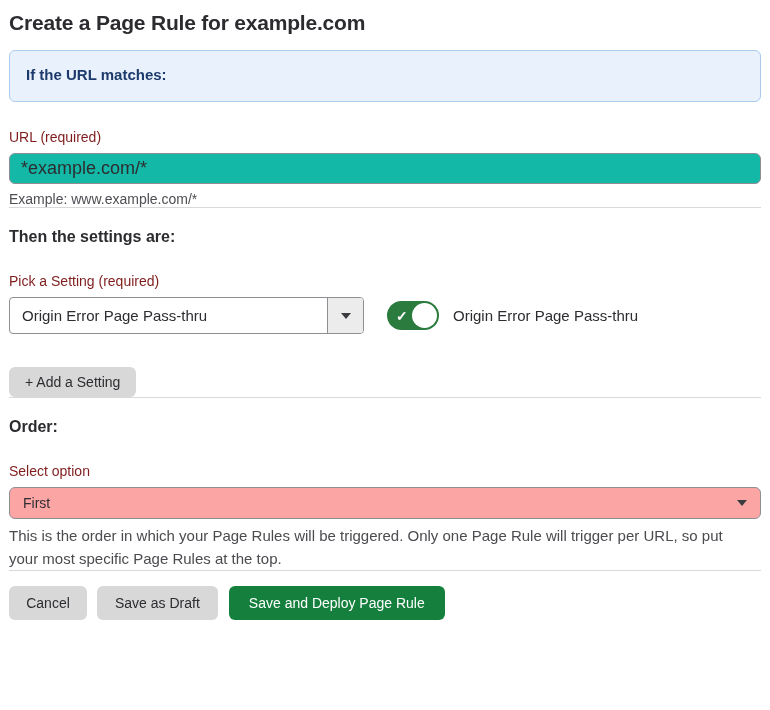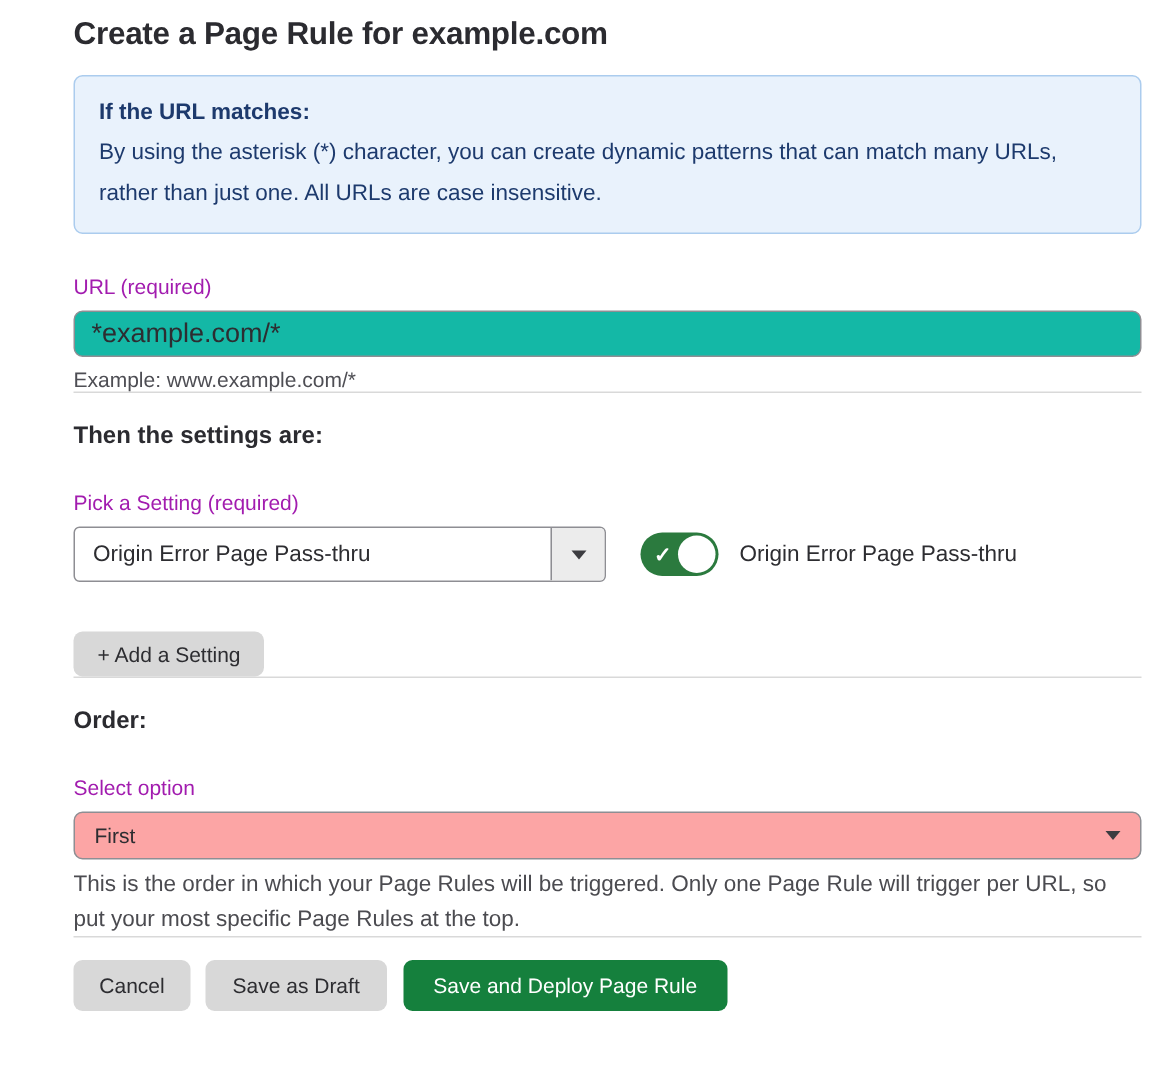--- a/index.html
+++ b/index.html
@@ -4,21 +4,21 @@
 <style>
   * { margin: 0; padding: 0; box-sizing: border-box; }
   html, body { background: #ffffff; }
   body {
     width: 770px;
     height: 710px;
     font-family: "Liberation Sans", sans-serif;
     color: #2d2d31;
     overflow: hidden;
   }
-  .page { padding: 9px 9px 0 9px; margin-left: 40px; }
+  .page { padding: 9px 9px 0 9px; }
 
   .page-title {
     font-size: 21px;
     font-weight: 700;
     color: #2b2b30;
     letter-spacing: -0.2px;
     margin-top: 2px;
   }
 
   .info-box {
@@ -37,21 +37,21 @@
     line-height: 26px;
   }
   .info-box a.info-link {
     color: #2262c4;
     text-decoration: underline;
     cursor: pointer;
   }
 
   .field-label {
     font-size: 14px;
-    color: #a21caf;
+    color: #7f1d1d;
     margin-top: 27px;
   }
   .url-input {
     display: block;
     width: 100%;
     height: 31px;
     margin-top: 8px;
     border: 1px solid #8e8e93;
     border-radius: 6px;
     padding: 0 11px;
@@ -221,21 +221,20 @@
 </style>
 </head>
 <body>
 
 <div class="page">
 
   <h1 class="page-title">Create a Page Rule for example.com</h1>
 
   <div class="info-box">
     <div class="info-heading">If the URL matches:</div>
-    <div class="info-body">By using the asterisk (*) character, you can create dynamic patterns that can match many URLs, rather than just one. All URLs are case insensitive.</div>
   </div>
 
   <div class="field-label">URL (required)</div>
   <input class="url-input" type="text" value="*example.com/*" style="">
   <div class="helper-text">Example: www.example.com/*</div>
 
   <hr class="divider hr-1">
 
   <div class="section-heading">Then the settings are:</div>
 

